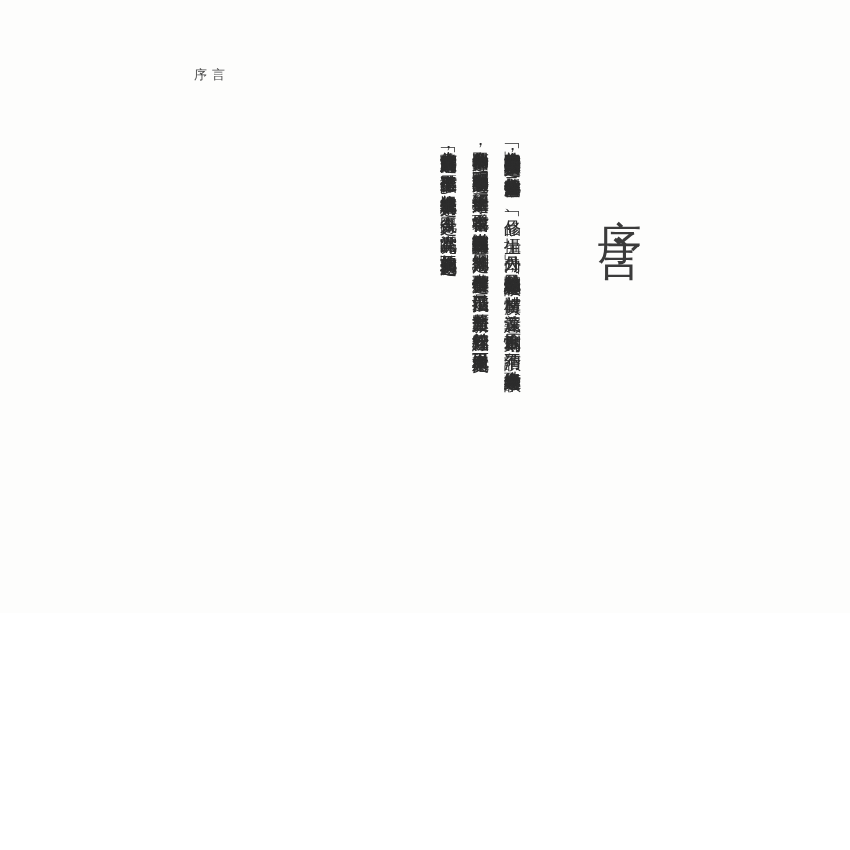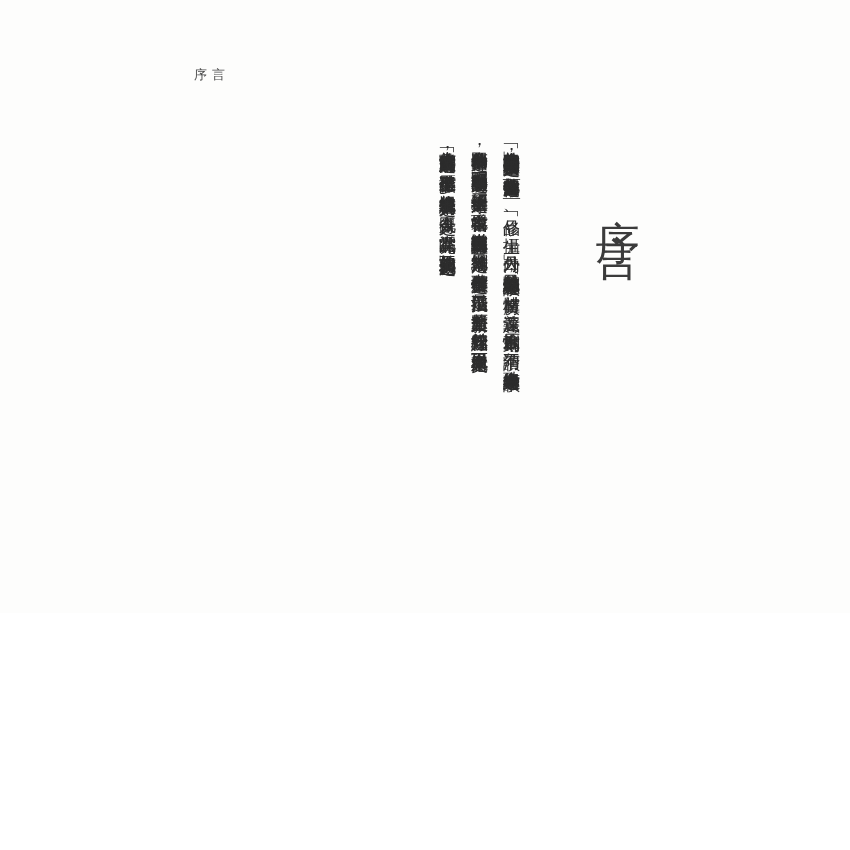--- a/index.html
+++ b/index.html
@@ -9,20 +9,21 @@
     height: 850px;
     background: #ffffff;
     font-family: "Liberation Serif", "DejaVu Serif", serif;
   }
   .page {
     position: relative;
     width: 850px;
     height: 613px;
     background: var(--paper, #fdfdfc);
     overflow: hidden;
+    font-family: Liberation Mono, monospace;
   }
   
   .running-header {
     position: absolute;
     left: 194px;
     top: 66px;
     font-size: 13px;
     letter-spacing: 5px;
     color: #4a4a4a;
   }

